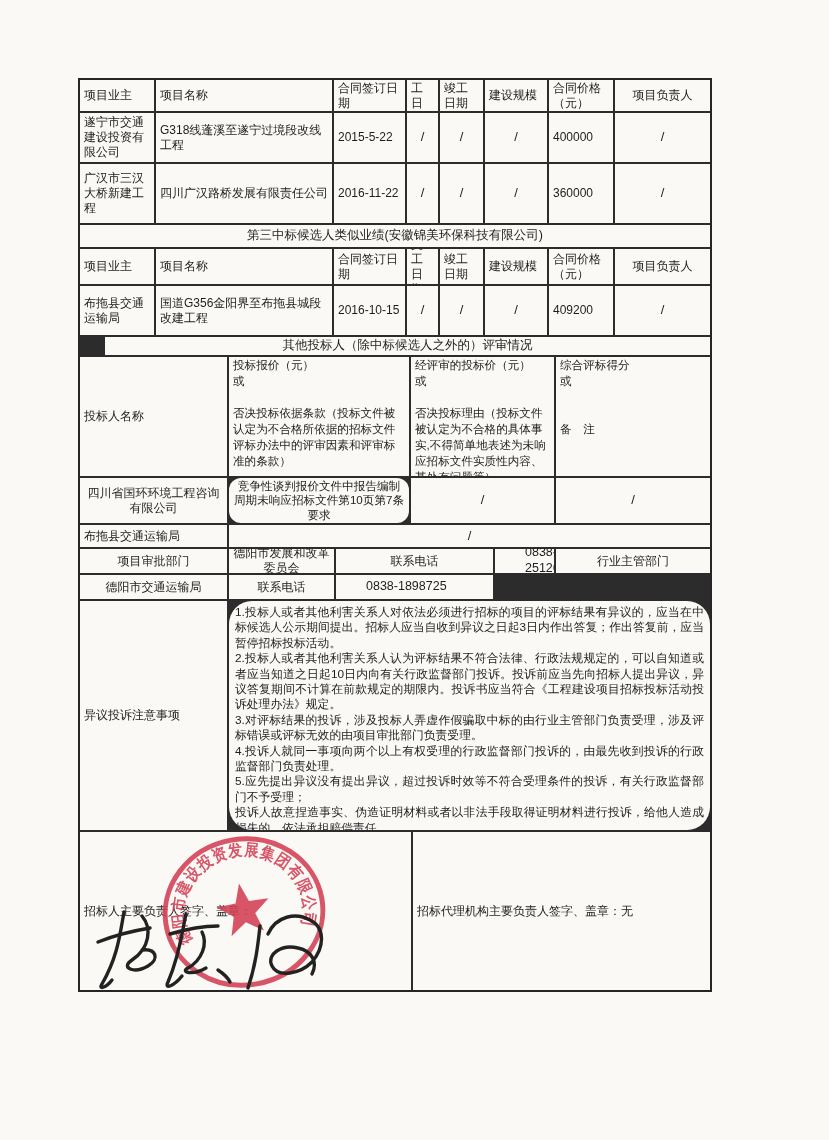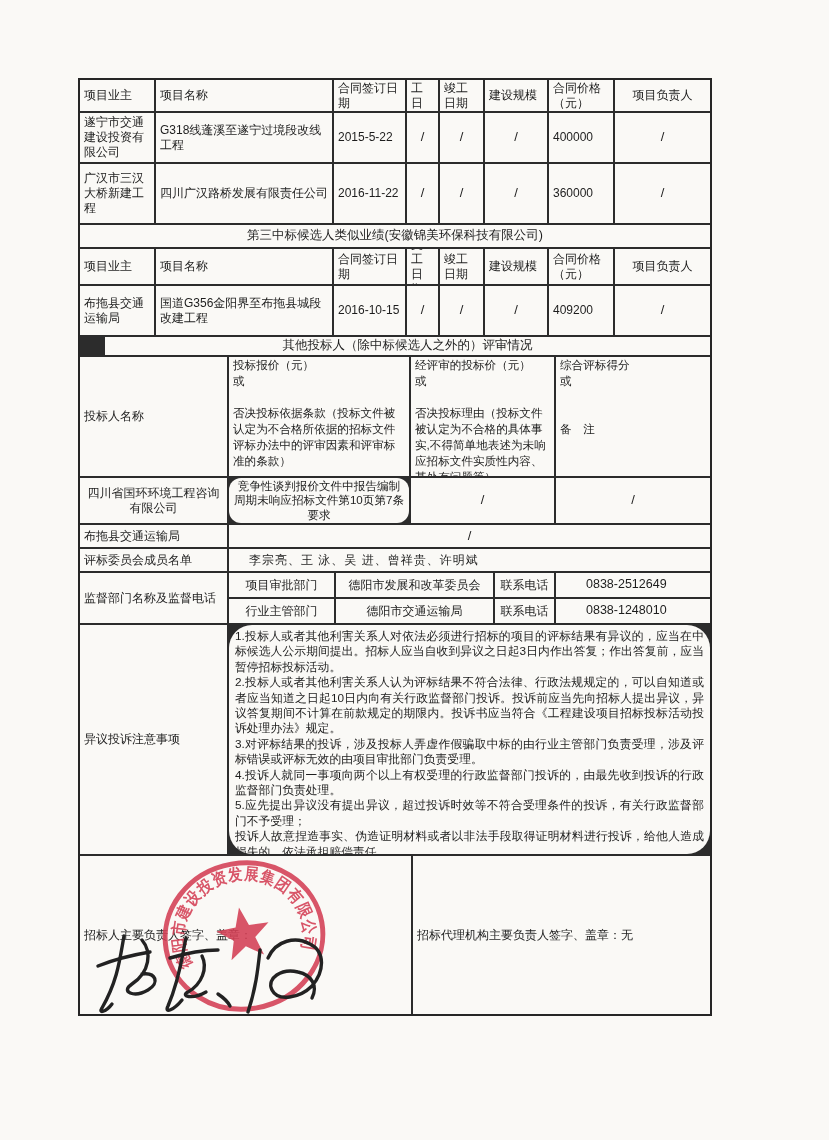--- a/index.html
+++ b/index.html
@@ -146,35 +146,30 @@
       <div class="cell c" style="font-size:11.6px;border-radius:12px;">竞争性谈判报价文件中报告编制周期未响应招标文件第10页第7条要求</div>
       <div class="cell c slash">/</div>
       <div class="cell c slash">/</div>
     </div>
 
     <div class="sec secF">
       <div class="cell">布拖县交通运输局</div>
       <div class="cell c slash">/</div>
     </div>
 
-    <div class="sec secG">
-      <div class="cell">评标委员会成员名单</div>
-      <div class="cell committee-val">李宗亮、王 泳、吴 进、曾祥贵、许明斌</div>
-    </div>
 
     <div class="sec secH">
-      <div class="cell rowspan">监督部门名称及监督电话</div>
       <div class="cell c">项目审批部门</div>
       <div class="cell c">德阳市发展和改革委员会</div>
       <div class="cell c">联系电话</div>
       <div class="cell phone">0838-2512649</div>
       <div class="cell c">行业主管部门</div>
       <div class="cell c">德阳市交通运输局</div>
       <div class="cell c">联系电话</div>
-      <div class="cell phone">0838-1248010</div>
+      <div class="cell phone">0838-1898725</div>
     </div>
 
     <div class="sec secI">
       <div class="cell">异议投诉注意事项</div>
       <div class="cell pre law">1.投标人或者其他利害关系人对依法必须进行招标的项目的评标结果有异议的，应当在中标候选人公示期间提出。招标人应当自收到异议之日起3日内作出答复；作出答复前，应当暂停招标投标活动。
 2.投标人或者其他利害关系人认为评标结果不符合法律、行政法规规定的，可以自知道或者应当知道之日起10日内向有关行政监督部门投诉。投诉前应当先向招标人提出异议，异议答复期间不计算在前款规定的期限内。投诉书应当符合《工程建设项目招标投标活动投诉处理办法》规定。
 3.对评标结果的投诉，涉及投标人弄虚作假骗取中标的由行业主管部门负责受理，涉及评标错误或评标无效的由项目审批部门负责受理。
 4.投诉人就同一事项向两个以上有权受理的行政监督部门投诉的，由最先收到投诉的行政监督部门负责处理。
 5.应先提出异议没有提出异议，超过投诉时效等不符合受理条件的投诉，有关行政监督部门不予受理；
 投诉人故意捏造事实、伪造证明材料或者以非法手段取得证明材料进行投诉，给他人造成损失的，依法承担赔偿责任。</div>

